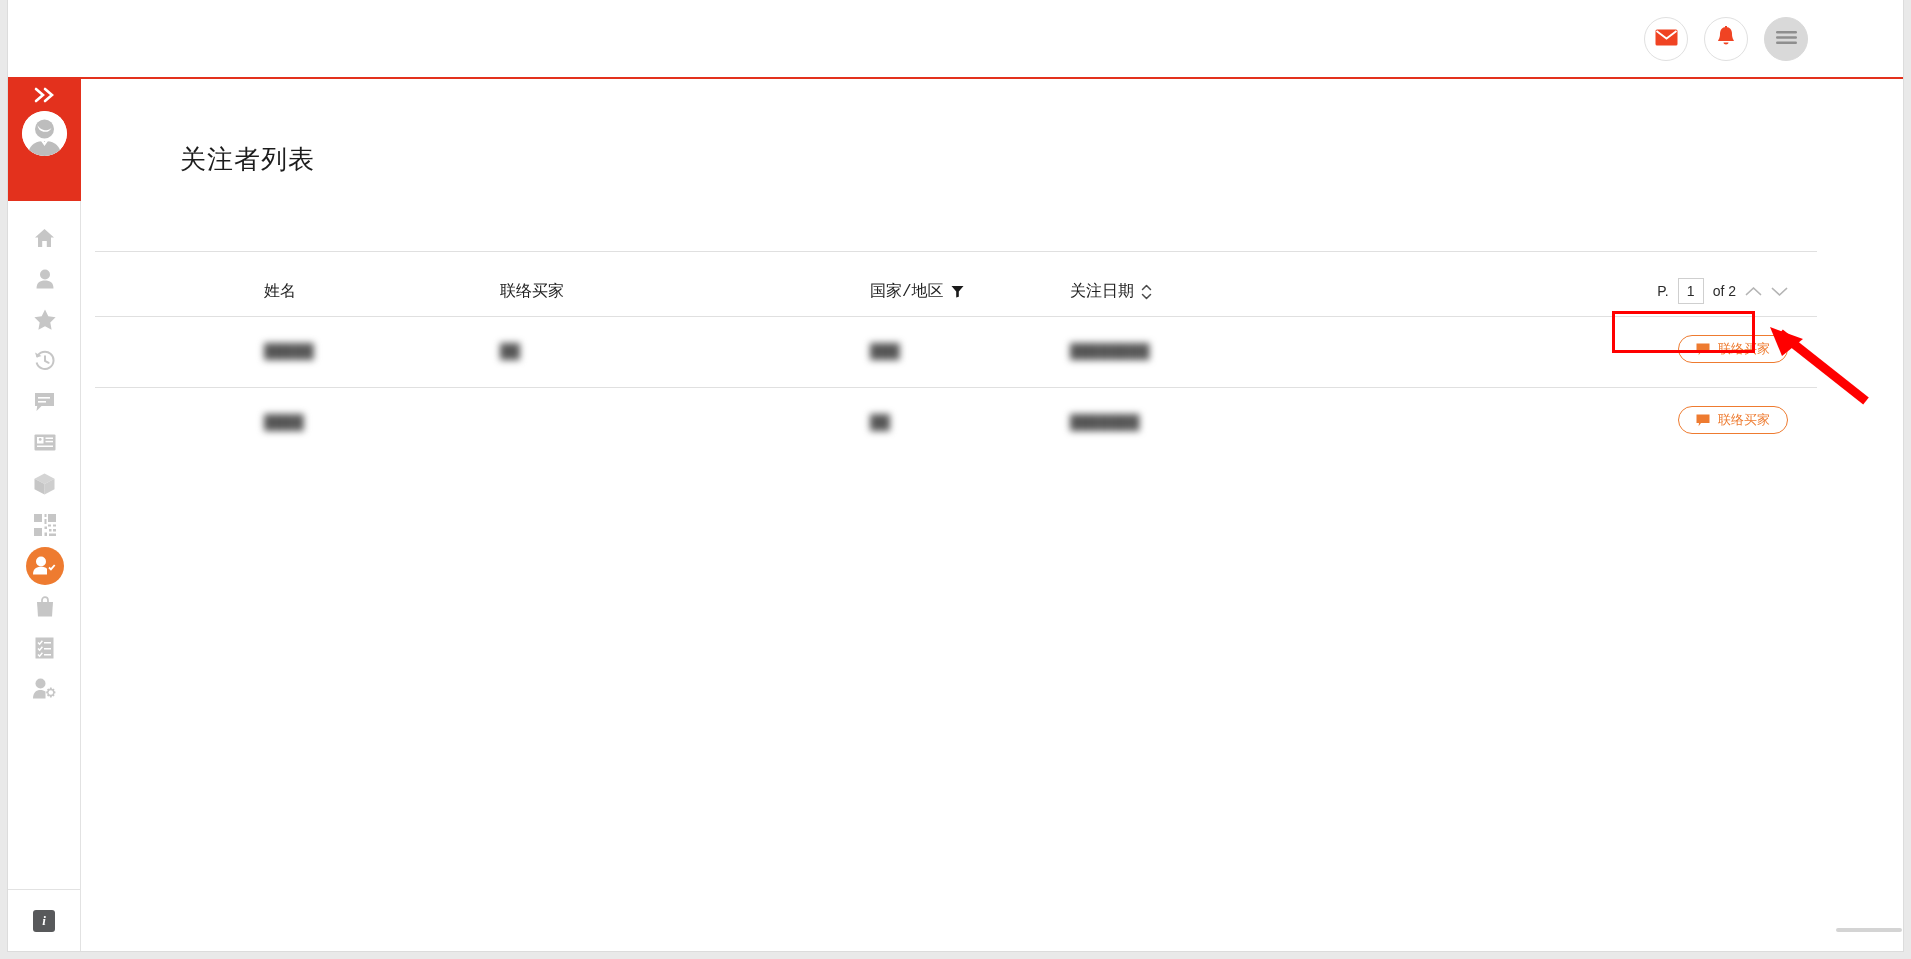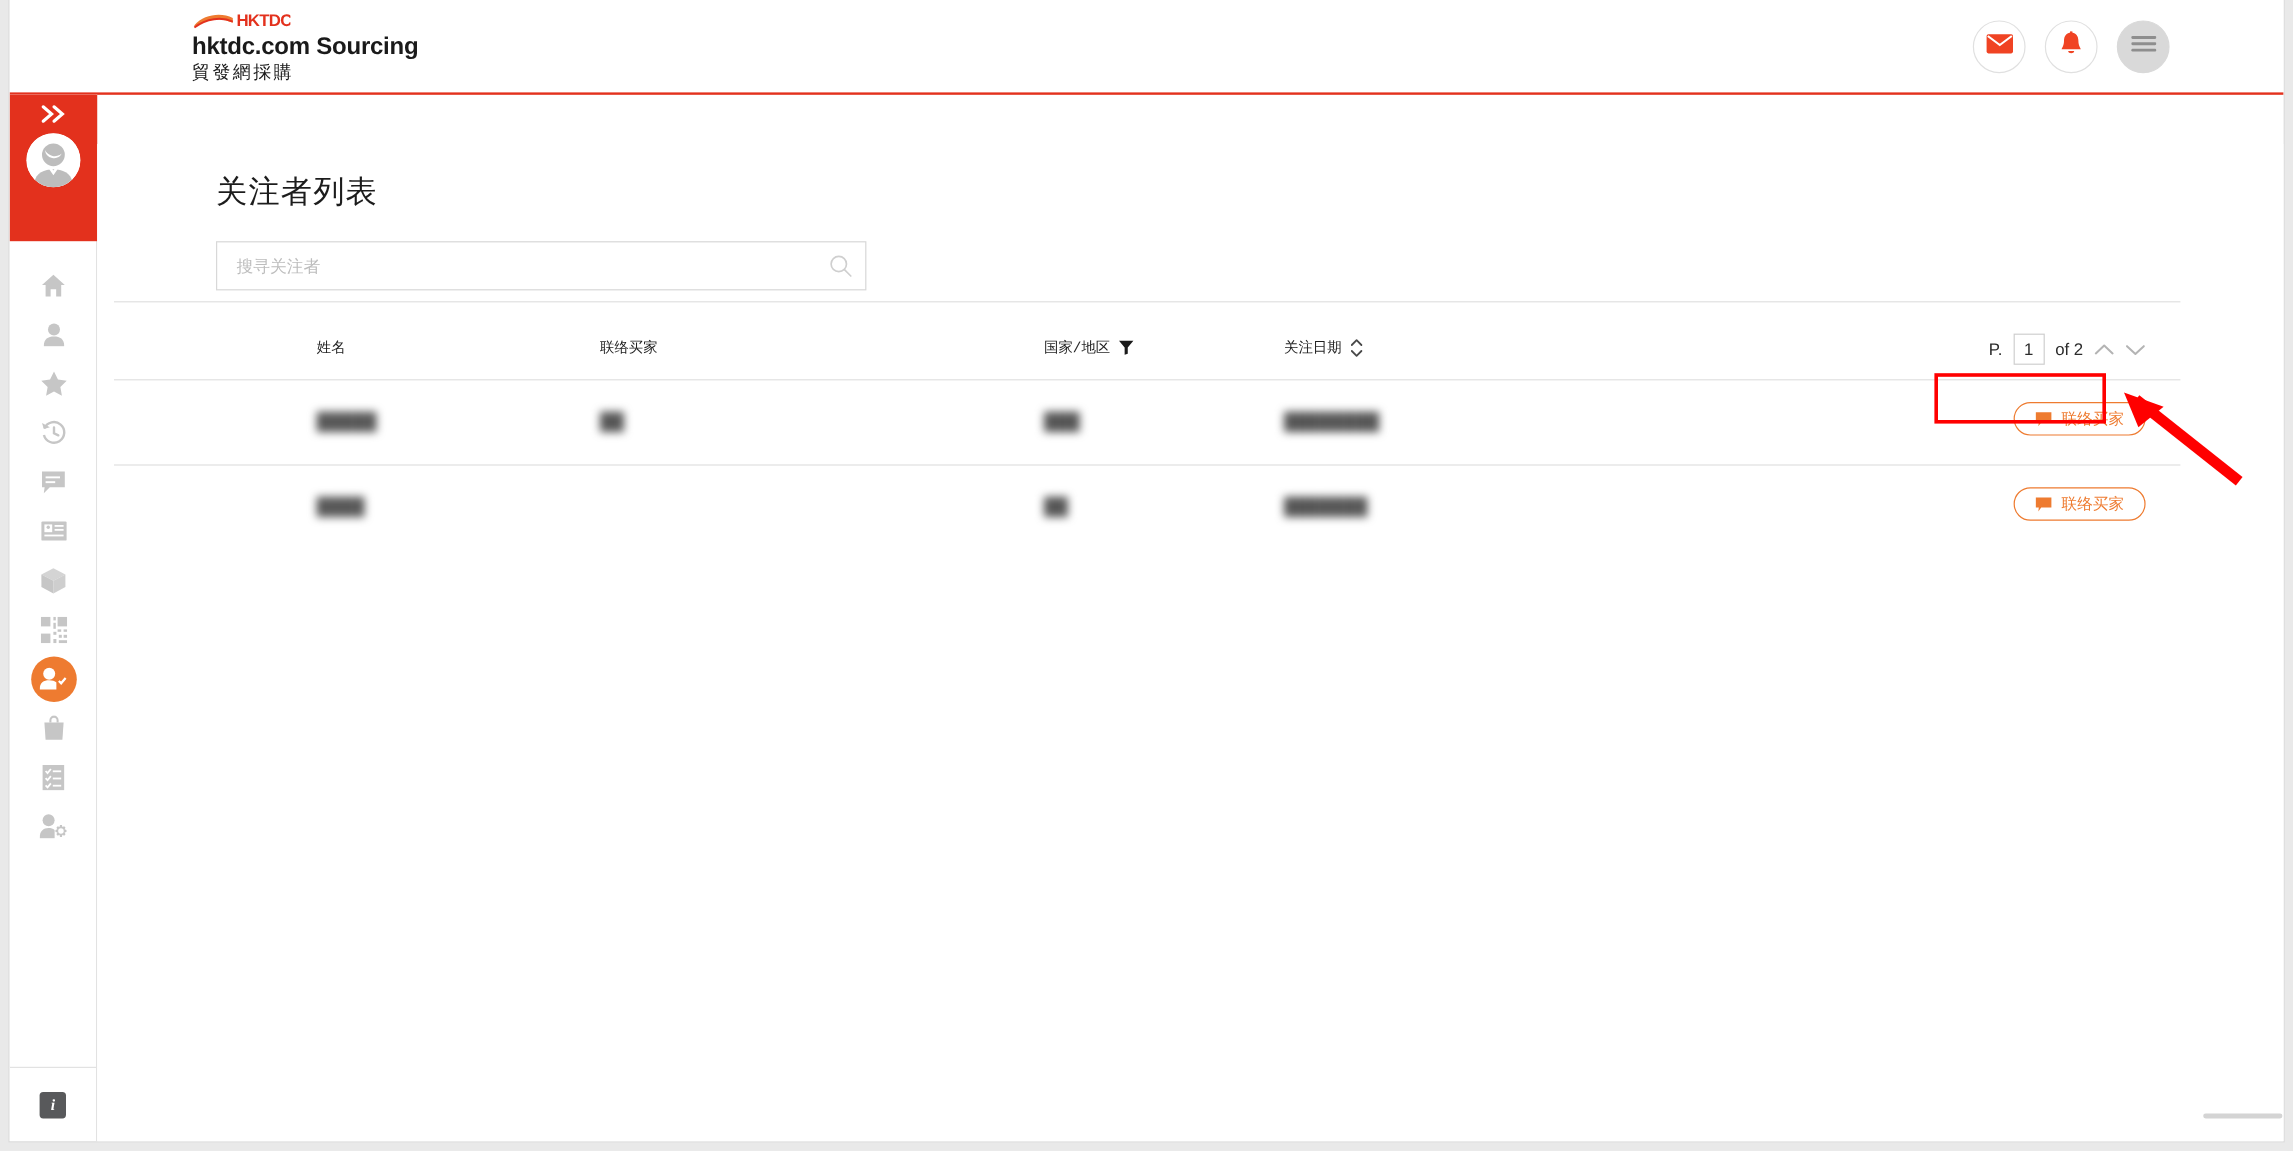--- a/index.html
+++ b/index.html
@@ -140,21 +140,21 @@
     width: 1722px;
   }
   .table-head {
     position: relative;
     height: 66px;
     border-top: 1px solid #e0e0e0;
     border-bottom: 1px solid #e0e0e0;
   }
   .th {
     position: absolute; top: 29px;
-    font-size: 12px; color: #1f1f1f;
+    font-size: 16px; color: #1f1f1f;
     display: flex; align-items: center; gap: 7px;
   }
   .th-name    { left: 169px; }
   .th-company { left: 405px; }
   .th-country { left: 775px; font-family: Liberation Mono, monospace; }
   .th-date    { left: 975px; }
 
   .filter-icon { color: #1a1a1a; display: flex; cursor: pointer; }
   .sort-icon   { display: flex; flex-direction: column; color: #4a4a4a; cursor: pointer; line-height: 0; }
 
@@ -220,31 +220,20 @@
     width: 66px; height: 4px; background: #d4d4d4; border-radius: 2px;
   }
 </style>
 </head>
 <body>
 
 <div id="app">
 
   <div class="header">
 
-    <div class="brand">
-      <div class="brand-logo">
-        <svg width="82" height="17" viewBox="0 0 82 17" aria-hidden="true">
-          <path d="M2 13 C10 4, 24 2, 34 7 L34 11 C24 6, 12 8, 2 14 Z" fill="#ee7b30"></path>
-          <path d="M2 15 C12 7, 25 6, 34 10" stroke="#e3311d" stroke-width="1.6" fill="none"></path>
-          <text x="37" y="13.5" font-family="Liberation Sans, sans-serif" font-size="14" font-weight="bold" fill="#e3311d" letter-spacing="-0.6">HKTDC</text>
-        </svg>
-      </div>
-      <div class="brand-title">hktdc.com Sourcing</div>
-      <div class="brand-sub">貿發網採購</div>
-    </div>
 
     <div class="header-actions">
       <div class="circ-btn">
         <span>
           <svg width="23" height="17" viewBox="0 0 23 17">
             <rect x="0.5" y="0.5" width="22" height="16" rx="1.5" fill="#f04323"></rect>
             <path d="M1.5 2 L11.5 9.5 L21.5 2" stroke="#ffffff" stroke-width="1.8" fill="none"></path>
           </svg>
         </span>
       </div>
@@ -430,29 +419,20 @@
 
     <div class="sidebar-foot">
       <div class="info-btn">i</div>
     </div>
   </div>
 
   <div class="content">
 
     <h1 class="page-title">关注者列表</h1>
 
-    <div class="search-wrap">
-      <input class="search-input" type="text" placeholder="搜寻关注者" style="">
-      <span class="search-icon-btn">
-        <svg width="19" height="19" viewBox="0 0 19 19" fill="none" stroke="currentColor" stroke-width="1.4">
-          <circle cx="8" cy="8" r="6.4"></circle>
-          <path d="M12.7 12.7 L18 18" stroke-linecap="round"></path>
-        </svg>
-      </span>
-    </div>
 
     <div class="table">
 
       <div class="table-head">
         <div class="th th-name">
           <span>姓名</span>
         </div>
         <div class="th th-company">
           <span>联络买家</span>
         </div>

